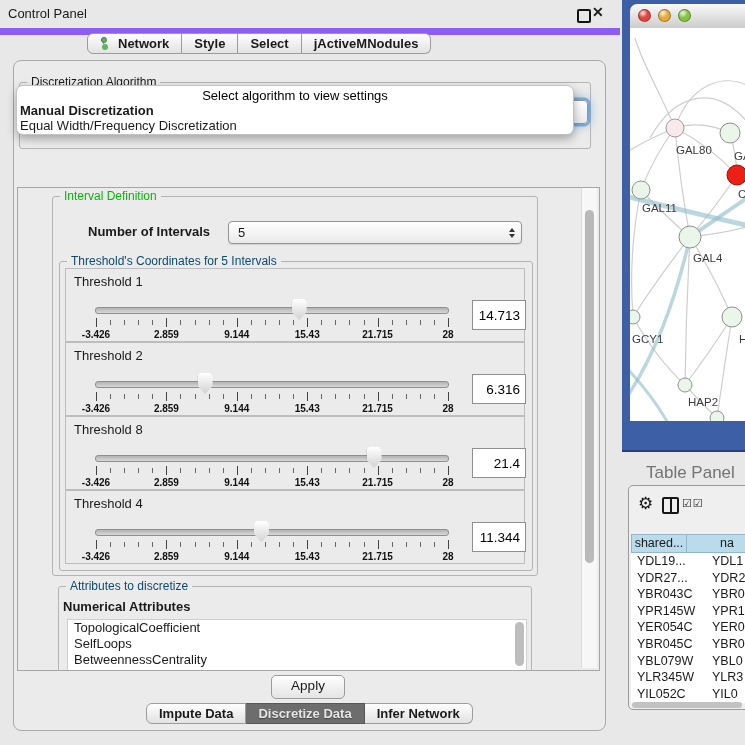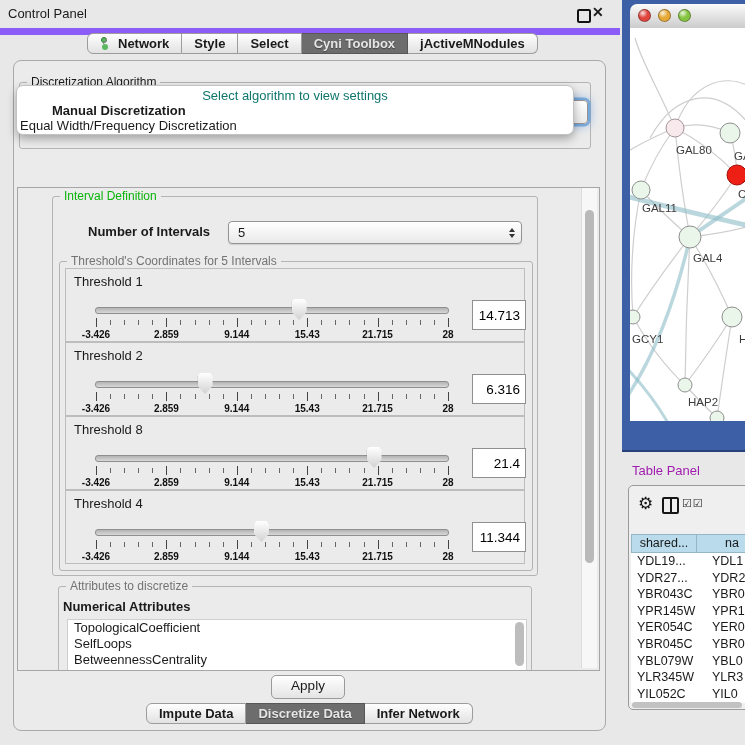--- a/index.html
+++ b/index.html
@@ -30,38 +30,38 @@
   .net-icon:after{content:"";position:absolute;left:4px;top:3px;width:5px;height:6px;
        border-left:1.5px solid #8a8a8a;transform:rotate(35deg)}
 
   
   #outer-panel{left:13px;top:60px;width:591px;height:669px;background:#ebebeb;
        border:1px solid #a9a9a9;border-radius:8px}
 
   .group{position:absolute;border:1px solid #b4b4b4;border-radius:3px}
   .group-title{position:absolute;top:-8px;left:7px;background:#ebebeb;padding:0 4px;
        font-size:12px;white-space:nowrap}
-  .gt-green{color:#0ab50a}.gt-blue{color:#737373}.gt-black{color:#1a1a1a}
+  .gt-green{color:#0ab50a}.gt-blue{color:#0c4a6e}.gt-black{color:#1a1a1a}
 
   .combo{position:absolute;background:linear-gradient(#ffffff,#e9e9e9);border:1px solid #949494;
        border-radius:4px;font-size:13px;display:flex;align-items:center;padding-left:9px;
        box-shadow:0 1px 1px rgba(0,0,0,.12);box-sizing:border-box}
   .stepper{position:absolute;right:6px;top:50%;transform:translateY(-50%);
        display:flex;flex-direction:column;gap:2px}
   .stepper i{width:0;height:0;border-left:3.5px solid transparent;border-right:3.5px solid transparent}
   .stepper .up{border-bottom:4px solid #333}
   .stepper .down{border-top:4px solid #333}
   .focus-ring{box-shadow:0 0 0 2.5px rgba(105,160,215,.85),0 0 8px 3px rgba(105,160,215,.5)}
 
   
   #algo-group{left:5px;top:21px;width:570px;height:65px}
   #algo-combo{left:8px;top:17px;width:560px;height:24px}
   #algo-popup{position:absolute;left:2px;top:24px;width:556px;height:48px;background:#fff;
        border:1px solid #c2c2c2;border-radius:7px;box-shadow:0 4px 10px rgba(0,0,0,.3);z-index:30}
-  .popup-hint{position:absolute;top:2px;left:0;right:0;text-align:center;color:#0f766e;font-size:13px}
+  .popup-hint{position:absolute;top:2px;left:0;right:0;text-align:center;color:#000000;font-size:13px}
   .popup-opt{position:absolute;left:3px;font-size:13px;white-space:nowrap}
   .popup-opt.b{font-weight:bold}
 
   
   #tabledata-group{left:4px;top:80px;width:568px;height:42px}
   #tabledata-combo{left:8px;top:11px;width:557px;height:21px}
 
   
   #viewport{left:3px;top:126px;width:581px;height:482px;background:#ebebeb;
        border:1px solid #a6a6a6;overflow:hidden;box-sizing:content-box}
@@ -108,33 +108,33 @@
   
   #net-window{left:622px;top:0;width:123px;height:452px;background:#3d5fa6;
        border-bottom:2px solid #27407a;box-sizing:border-box}
   #net-titlebar{position:absolute;left:8px;top:4px;right:0;height:24px;
        background:linear-gradient(#fafafa,#cccccc);border-radius:7px 0 0 0;border-bottom:1px solid #979797}
   .light{position:absolute;top:5px;width:13px;height:13px;border-radius:50%;
        border:1px solid rgba(0,0,0,.35);box-sizing:border-box}
   #net-canvas{position:absolute;left:8px;top:28px;right:0;height:393px;background:#fff;overflow:hidden}
 
   
-  #tp-title{left:632px;top:463px;font-size:13px;color:#a21caf}
+  #tp-title{left:646px;top:463px;font-size:17px;color:#737373}
   #tp-box{left:628px;top:485px;width:117px;height:223px;background:#efefef;
        border:1px solid #9a9a9a;border-radius:5px 0 0 5px;overflow:hidden}
   #tp-gear{position:absolute;left:9px;top:7px;font-size:17px;color:#161616}
   #tp-colicon{position:absolute;left:33px;top:11px;width:13px;height:13px;
        border:2px solid #161616;border-radius:2px}
   #tp-colicon:after{content:"";position:absolute;left:50%;top:0;bottom:0;width:2px;
        background:#161616;transform:translateX(-50%)}
   #tp-checks{position:absolute;left:53px;top:11px;font-size:11px;color:#222;letter-spacing:1px}
   #tp-header{position:absolute;left:2px;top:48px;right:0;height:19px;display:flex}
   .th{background:#b9dbec;border:1px solid #93b7c9;box-sizing:border-box;font-size:12.5px;
       text-align:center;line-height:17px;overflow:hidden;white-space:nowrap}
-  .th1{width:66px}
+  .th1{width:56px}
   .th2{flex:1;border-left:none;text-align:center;padding-left:22px}
   #tp-rows{position:absolute;left:2px;top:67px;right:0;height:150px;background:#fff;overflow:hidden}
   .tr{height:16.6px;line-height:16.6px;display:flex;font-size:12.5px;white-space:nowrap}
   .td1{width:77px;padding-left:6px;box-sizing:border-box;overflow:hidden}
   .td2{padding-left:4px;overflow:hidden}
   #tp-hscroll{position:absolute;left:3px;top:216px;width:110px;height:6px;
       background:#c2c2c2;border-radius:3px}
 </style>
 </head>
 <body>
@@ -149,39 +149,36 @@
     <div class="seg">
       <span class="net-icon"></span>
       <span>Network</span>
     </div>
     <div class="seg">
       <span>Style</span>
     </div>
     <div class="seg">
       <span>Select</span>
     </div>
-    <div class="seg sel">
-      <span>Cyni Toolbox</span>
-    </div>
     <div class="seg">
       <span>jActiveMNodules</span>
     </div>
   </div>
 
 <div class="abs" id="outer-panel">
 
   <div class="group" id="algo-group">
     <span class="group-title gt-black">Discretization Algorithm</span>
     <div class="combo focus-ring" id="algo-combo"></div>
   </div>
 
   <div id="algo-popup">
     <div class="popup-hint">Select algorithm to view settings</div>
     <div id="popup-opts">
-        <div class="popup-opt b" style="top: 17px; margin-left: 32px;">Manual Discretization</div>
+        <div class="popup-opt b" style="top: 17px;">Manual Discretization</div>
         <div class="popup-opt" style="top: 32px;">Equal Width/Frequency Discretization</div>
       </div>
   </div>
 
 
   <div class="abs" id="viewport">
     <div class="group" id="interval-group">
       <span class="group-title gt-green">Interval Definition</span>
       <span class="abs" id="noi-label">Number of Intervals</span>
       <div class="combo" id="noi-combo">

